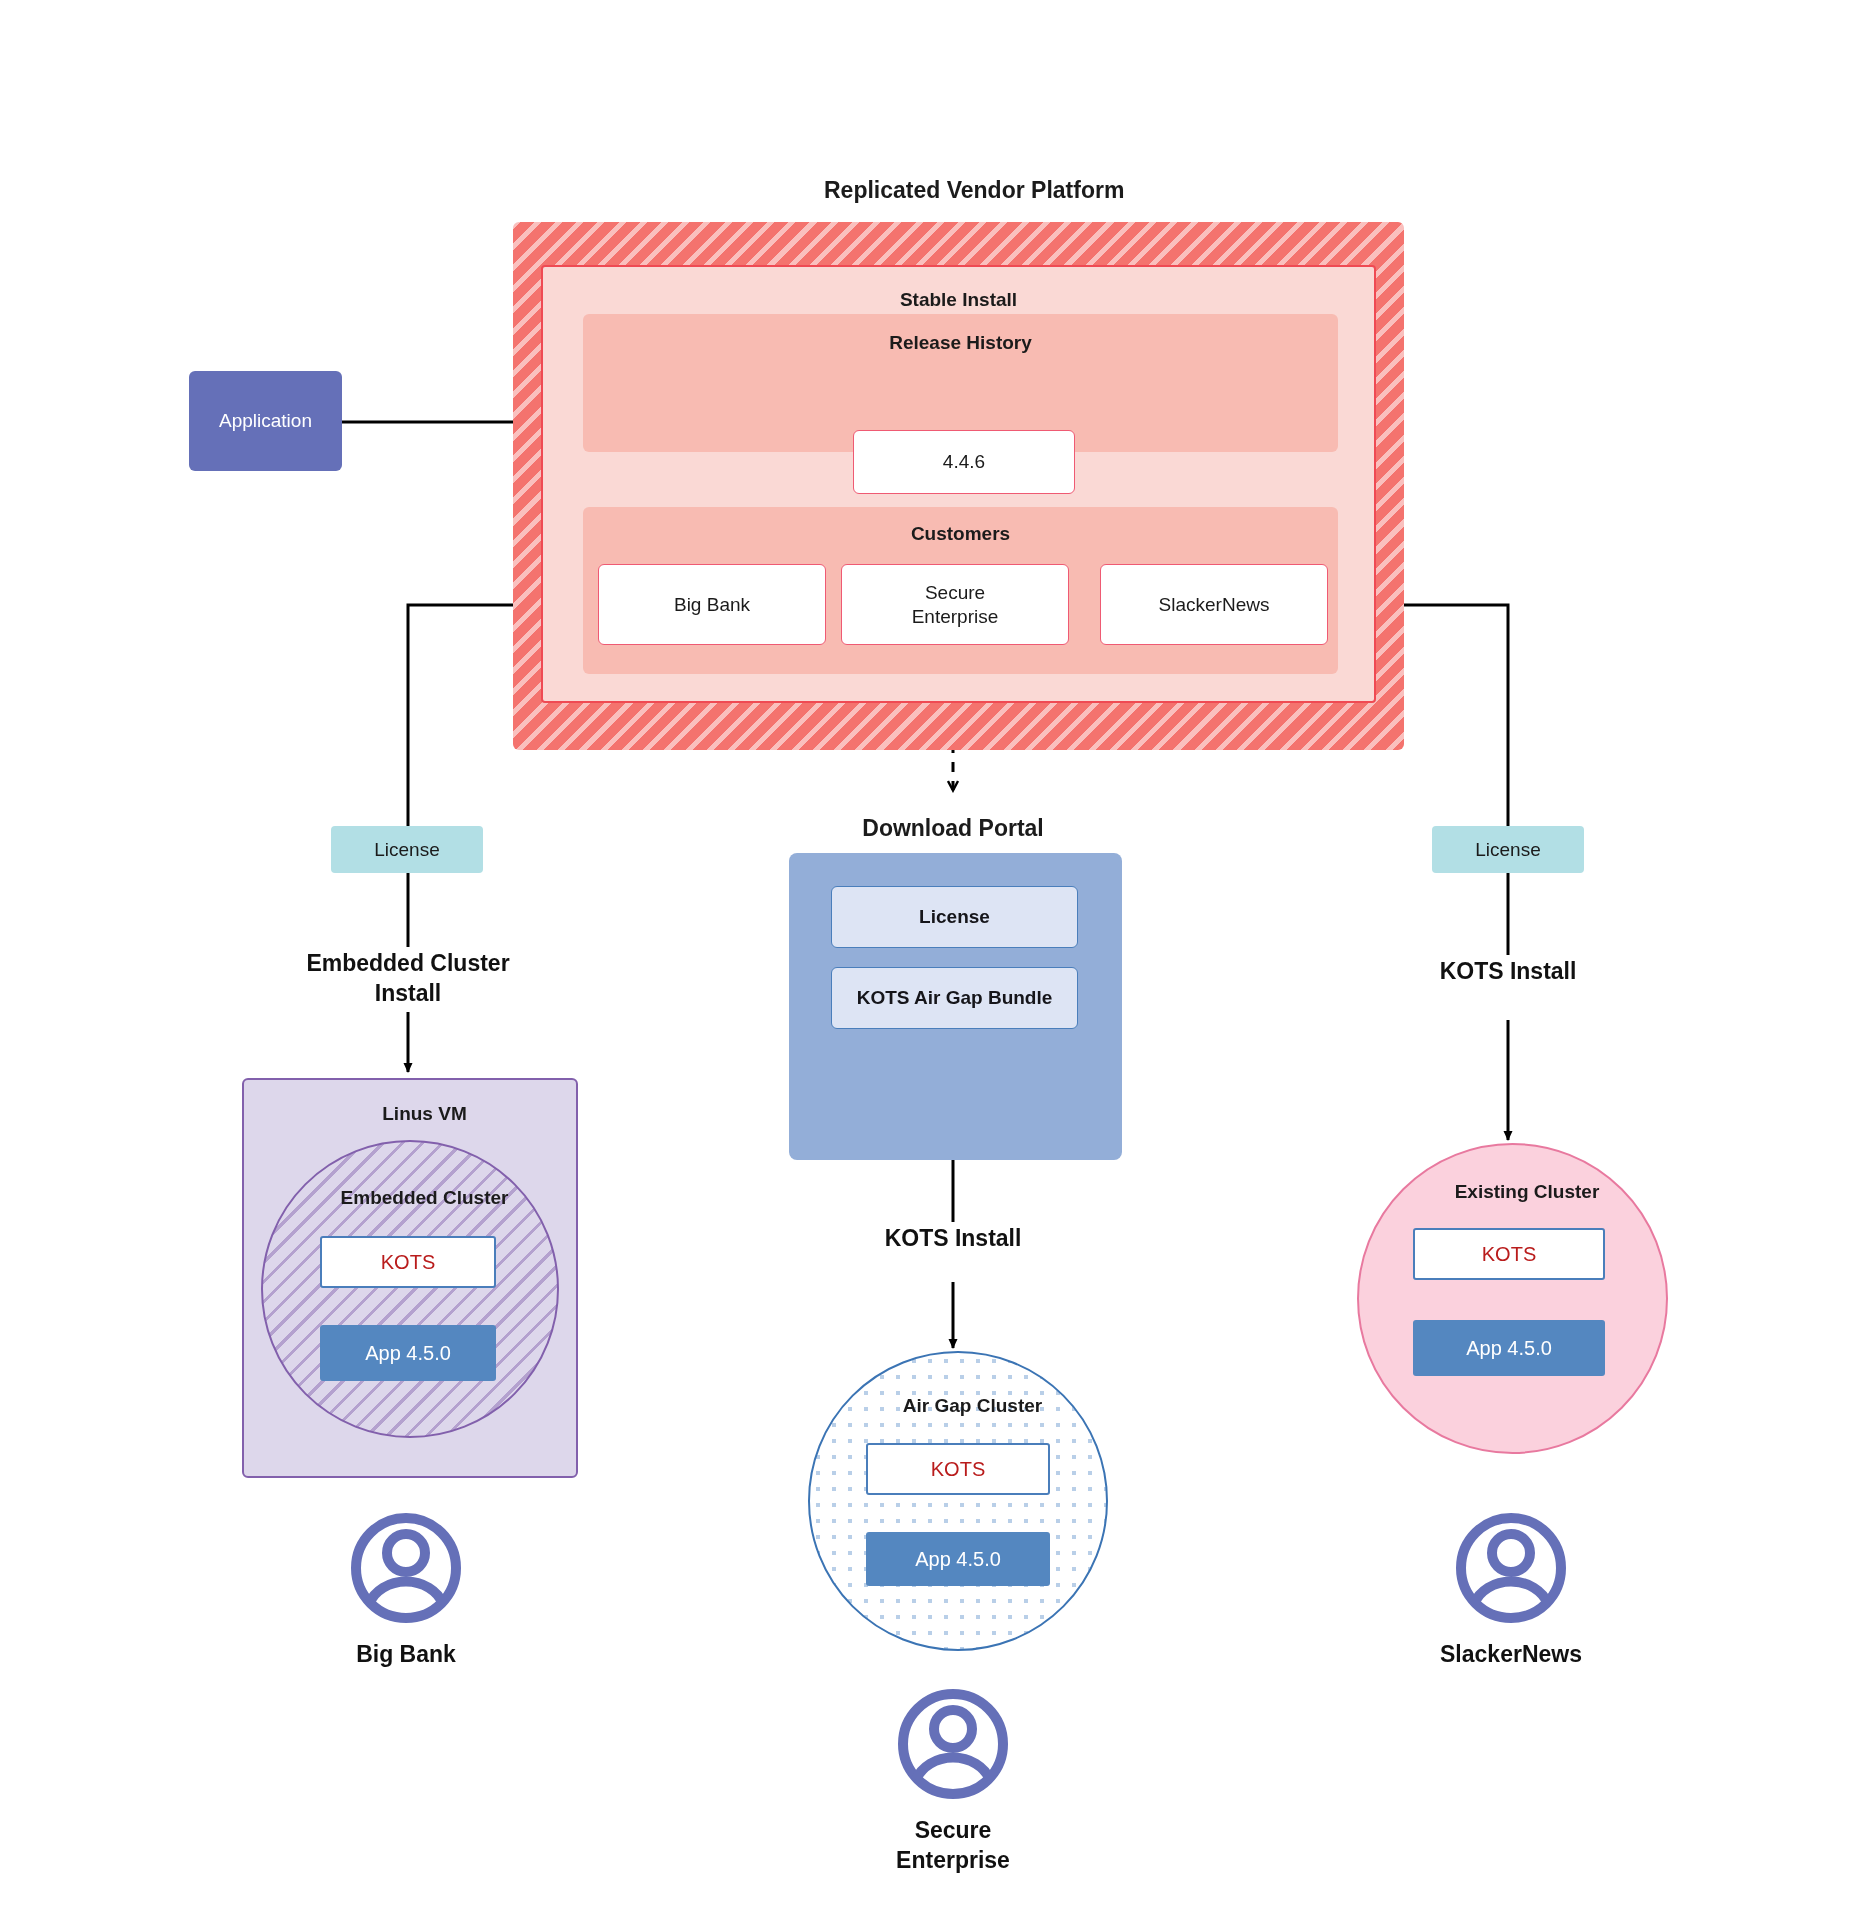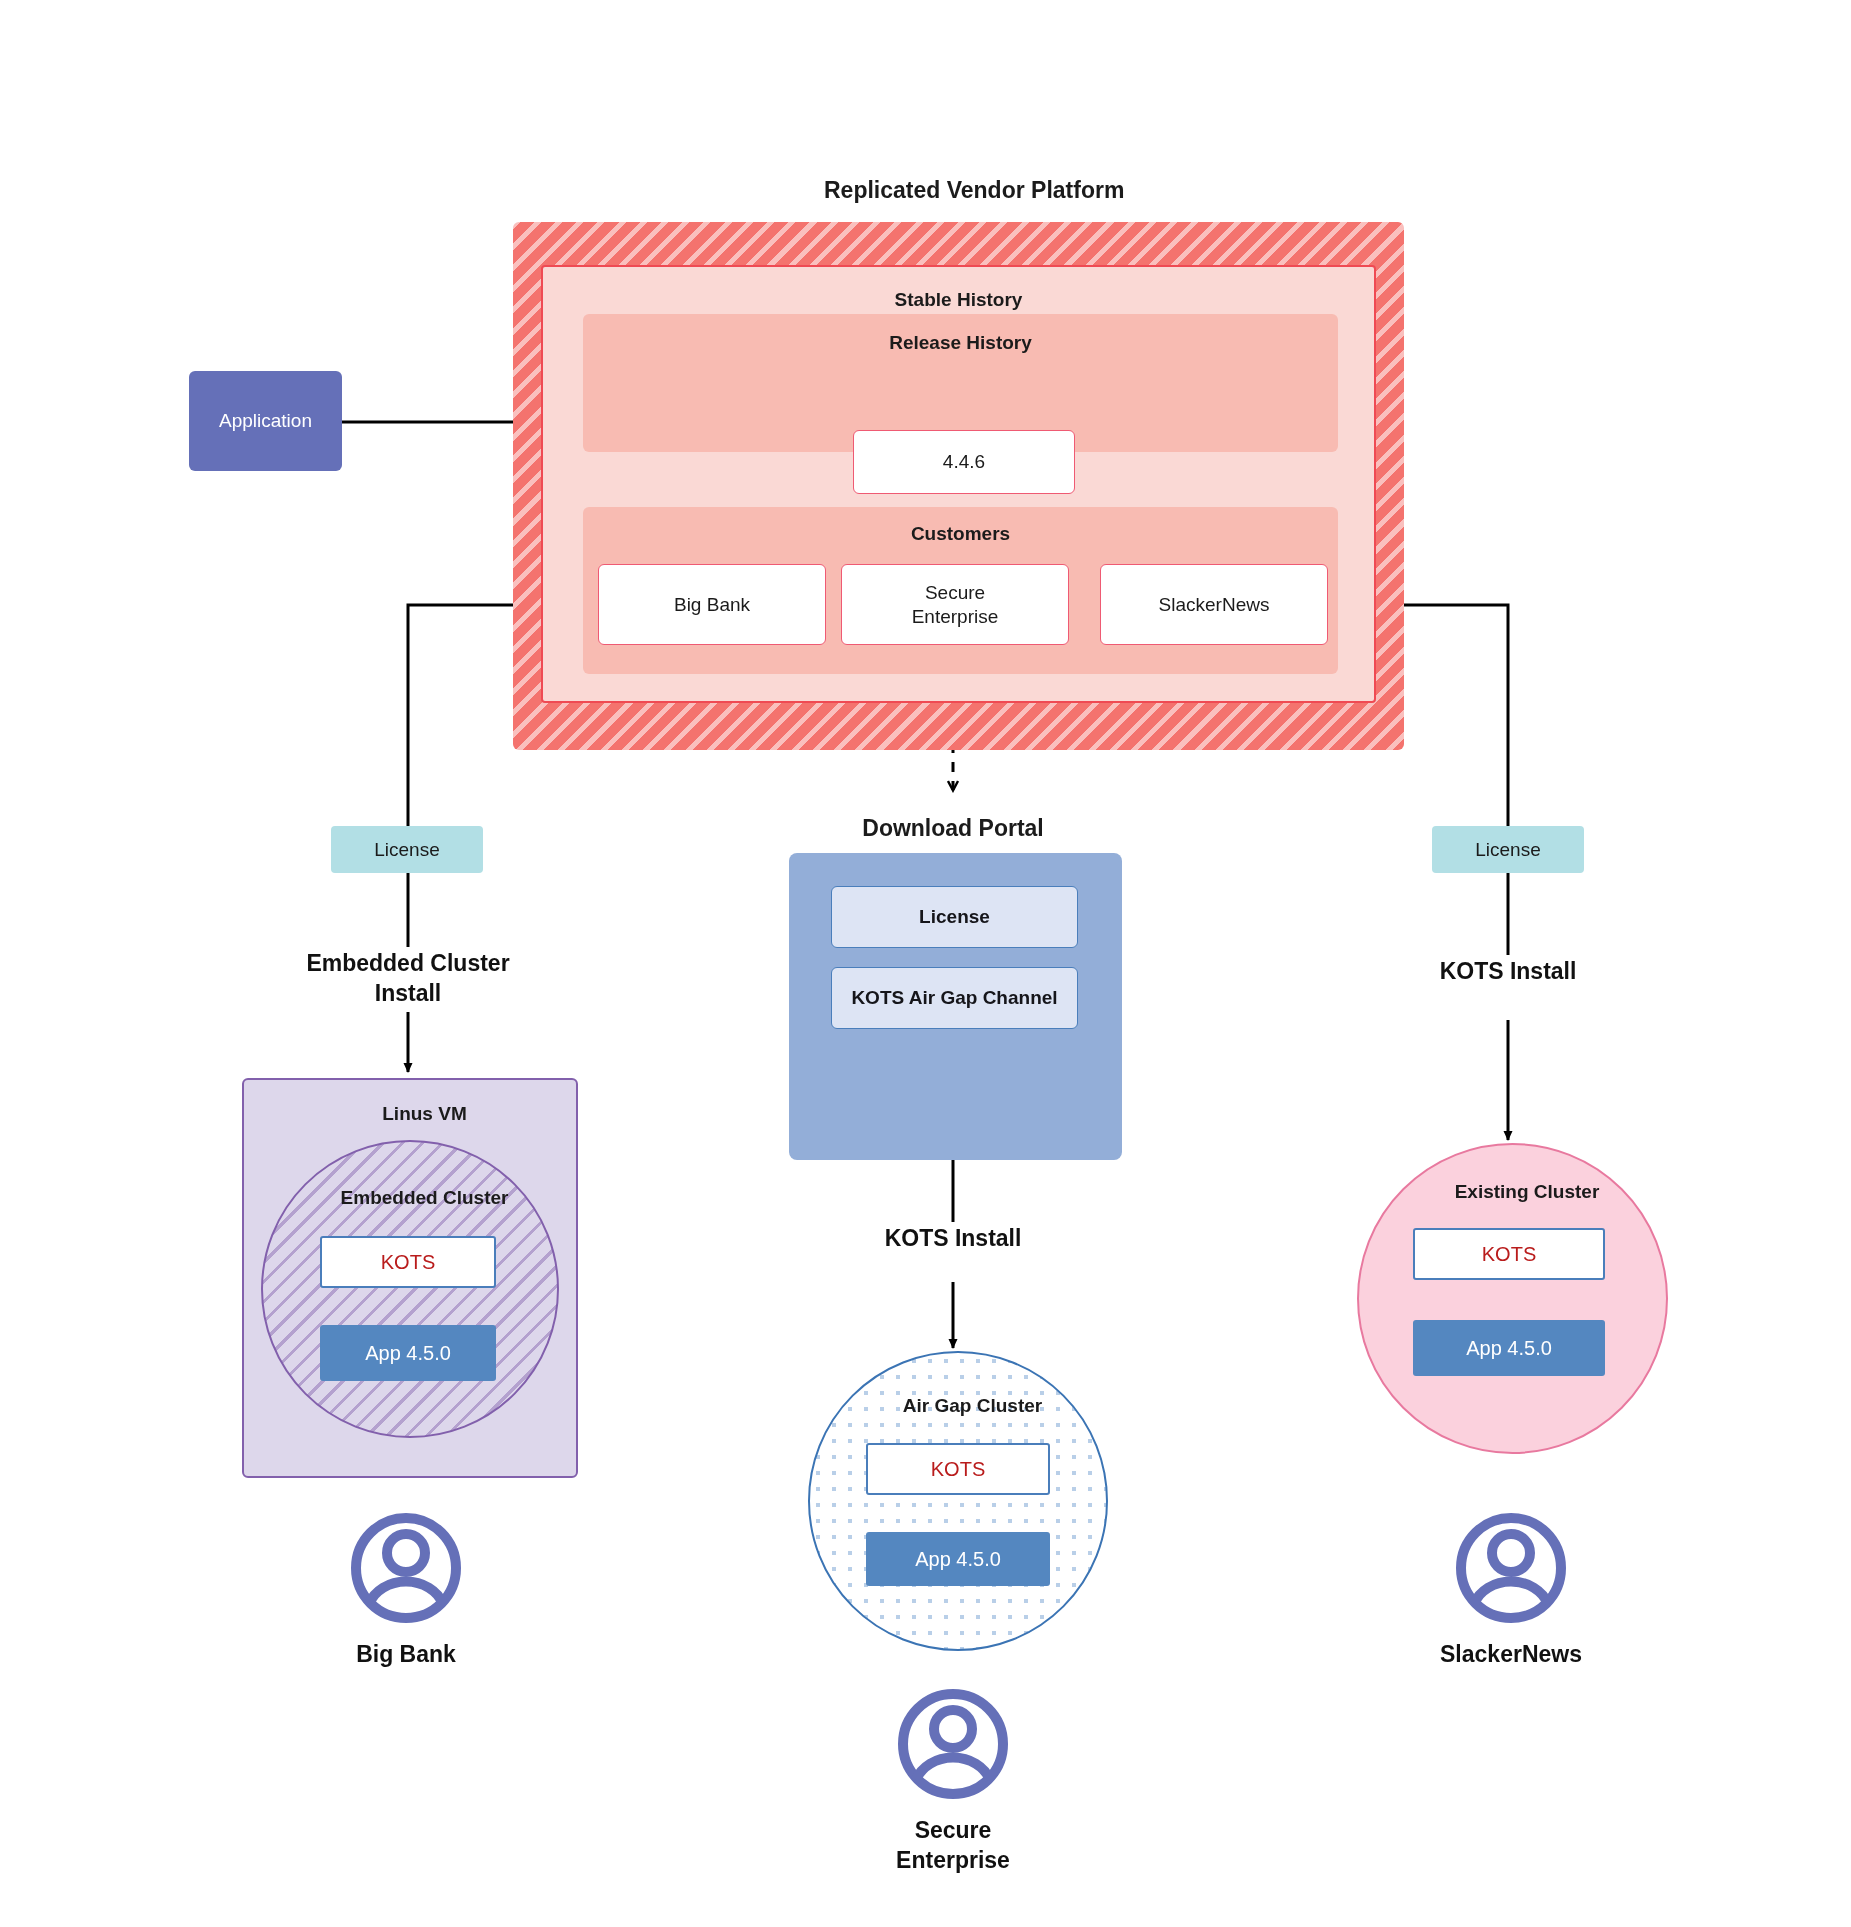--- a/index.html
+++ b/index.html
@@ -209,21 +209,21 @@
     <path class="ln-dash-sm" d="M 1508 1281 L 1508 1320" marker-end="url(#arrowOpen)"></path>
   </svg>
 
   <div class="abs ctr lbl-title" style="left:513px; top:175px; width:1390px; height:30px; justify-content:flex-start; padding-left:311px;">
     <span>Replicated Vendor Platform</span>
   </div>
 
   <div class="abs platform-outer" style="left:513px; top:222px; width:891px; height:528px;"></div>
 
   <div class="abs channel-box" style="left:541px; top:265px; width:835px; height:438px;">
-    <div class="ctr lbl-section" style="height:46px; margin-top:10px;">Stable History</div>
+    <div class="ctr lbl-section" style="height:46px; margin-top:10px;">Stable Install</div>
   </div>
 
   <div class="abs release-box" style="left:583px; top:314px; width:755px; height:138px;">
     <div class="ctr lbl-section" style="height:42px; margin-top:8px;">Release History</div>
   </div>
   <div class="abs ctr rel-old" style="left:853px; top:390px; width:222px; height:64px;margin-top:40px;">
     <span>4.4.6</span>
   </div>
 
   <div class="abs customers-box" style="left:583px; top:507px; width:755px; height:167px;">
@@ -278,21 +278,21 @@
   </div>
 
   <div class="abs ctr lbl-title" style="left:800px; top:812px; width:306px; height:32px;">
     <span>Download  Portal</span>
   </div>
   <div class="abs portal-box" style="left:789px; top:853px; width:333px; height:307px;"></div>
   <div class="abs ctr portal-item" style="left:831px; top:886px; width:247px; height:62px;">
     <span>License</span>
   </div>
   <div class="abs ctr portal-item" style="left:831px; top:967px; width:247px; height:62px;">
-    <span>KOTS Air Gap Channel</span>
+    <span>KOTS Air Gap Bundle</span>
   </div>
 
   <div class="abs ctr lbl-edge" style="left:828px; top:1222px; width:250px; height:34px;">
     <span>KOTS Install</span>
   </div>
 
   <div class="abs airgap-circle" style="left:808px; top:1351px; width:300px; height:300px;"></div>
   <div class="abs ctr lbl-node" style="left:808px; top:1392px; width:300px; height:28px; font-weight:600;">
     <span>Air Gap Cluster</span>
   </div>

